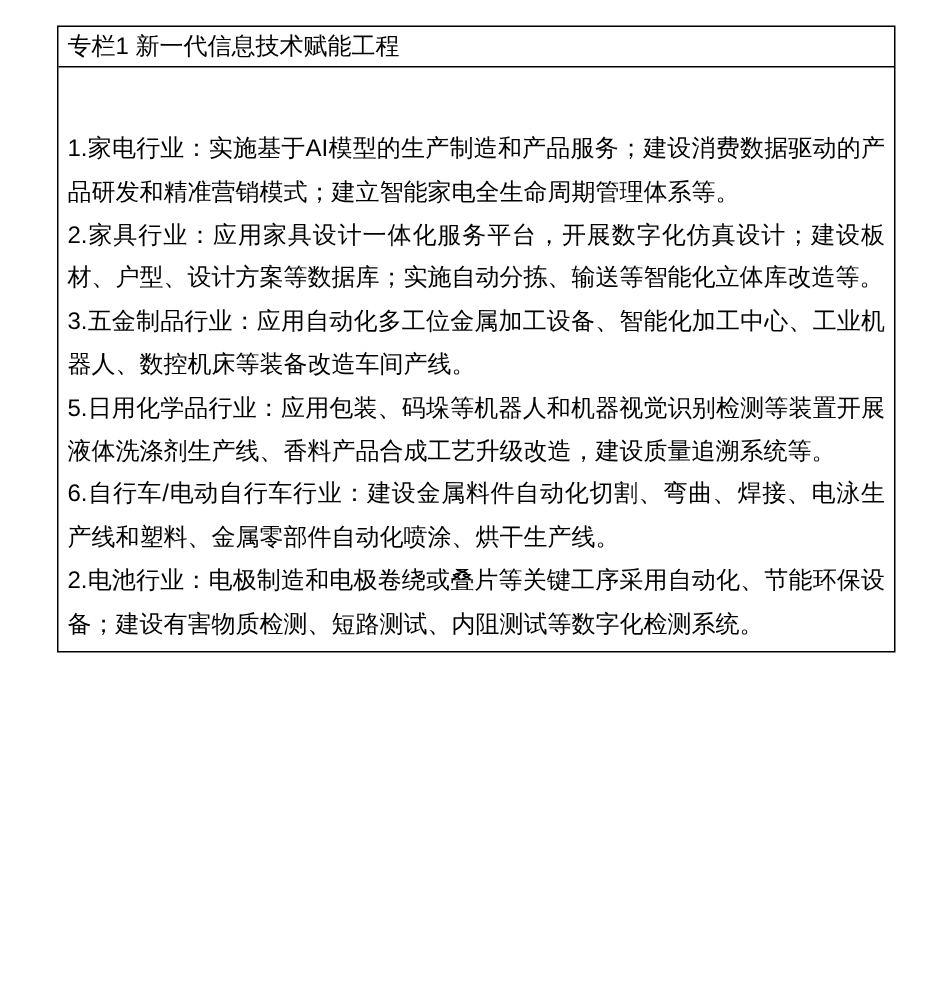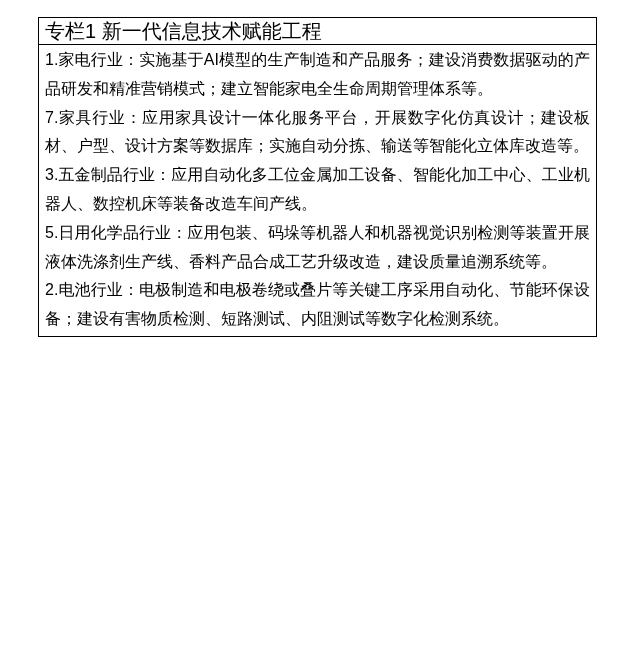--- a/index.html
+++ b/index.html
@@ -23,53 +23,55 @@
     width: 559px;
     border: 1px solid #000000;
     background: #ffffff;
     color: #000000;
   }
   .panel-header {
     border-bottom: 1px solid #000000;
     height: 27px;
     line-height: 27px;
     padding: 0 6px;
-    font-size: 20px;
+    font-size: 16px;
     white-space: nowrap;
     overflow: hidden;
   }
   .panel-body {
     padding: 1px 6px 2px 6px;
+    margin-top: 40px;
   }
   .panel-body p.item {
     font-size: 16px;
     line-height: 28.8px;
     text-align: justify;
     text-justify: inter-ideograph;
     word-break: break-all;
     margin: 0;
   }
 </style>
 </head>
 <body>
 
 <div class="page">
   <div class="panel">
     <div class="panel-header">专栏1 新一代信息技术赋能工程</div>
     <div class="panel-body">
 
         <p class="item">1.家电行业：实施基于AI模型的生产制造和产品服务；建设消费数据驱动的产品研发和精准营销模式；建立智能家电全生命周期管理体系等。</p>
 
-        <p class="item">7.家具行业：应用家具设计一体化服务平台，开展数字化仿真设计；建设板材、户型、设计方案等数据库；实施自动分拣、输送等智能化立体库改造等。</p>
+        <p class="item">2.家具行业：应用家具设计一体化服务平台，开展数字化仿真设计；建设板材、户型、设计方案等数据库；实施自动分拣、输送等智能化立体库改造等。</p>
 
         <p class="item">3.五金制品行业：应用自动化多工位金属加工设备、智能化加工中心、工业机器人、数控机床等装备改造车间产线。</p>
 
 
         <p class="item">5.日用化学品行业：应用包装、码垛等机器人和机器视觉识别检测等装置开展液体洗涤剂生产线、香料产品合成工艺升级改造，建设质量追溯系统等。</p>
 
+        <p class="item">6.自行车/电动自行车行业：建设金属料件自动化切割、弯曲、焊接、电泳生产线和塑料、金属零部件自动化喷涂、烘干生产线。</p>
 
 
 
         <p class="item">2.电池行业：电极制造和电极卷绕或叠片等关键工序采用自动化、节能环保设备；建设有害物质检测、短路测试、内阻测试等数字化检测系统。</p>
 
       </div>
   </div>
 </div>
 
 </body></html>

